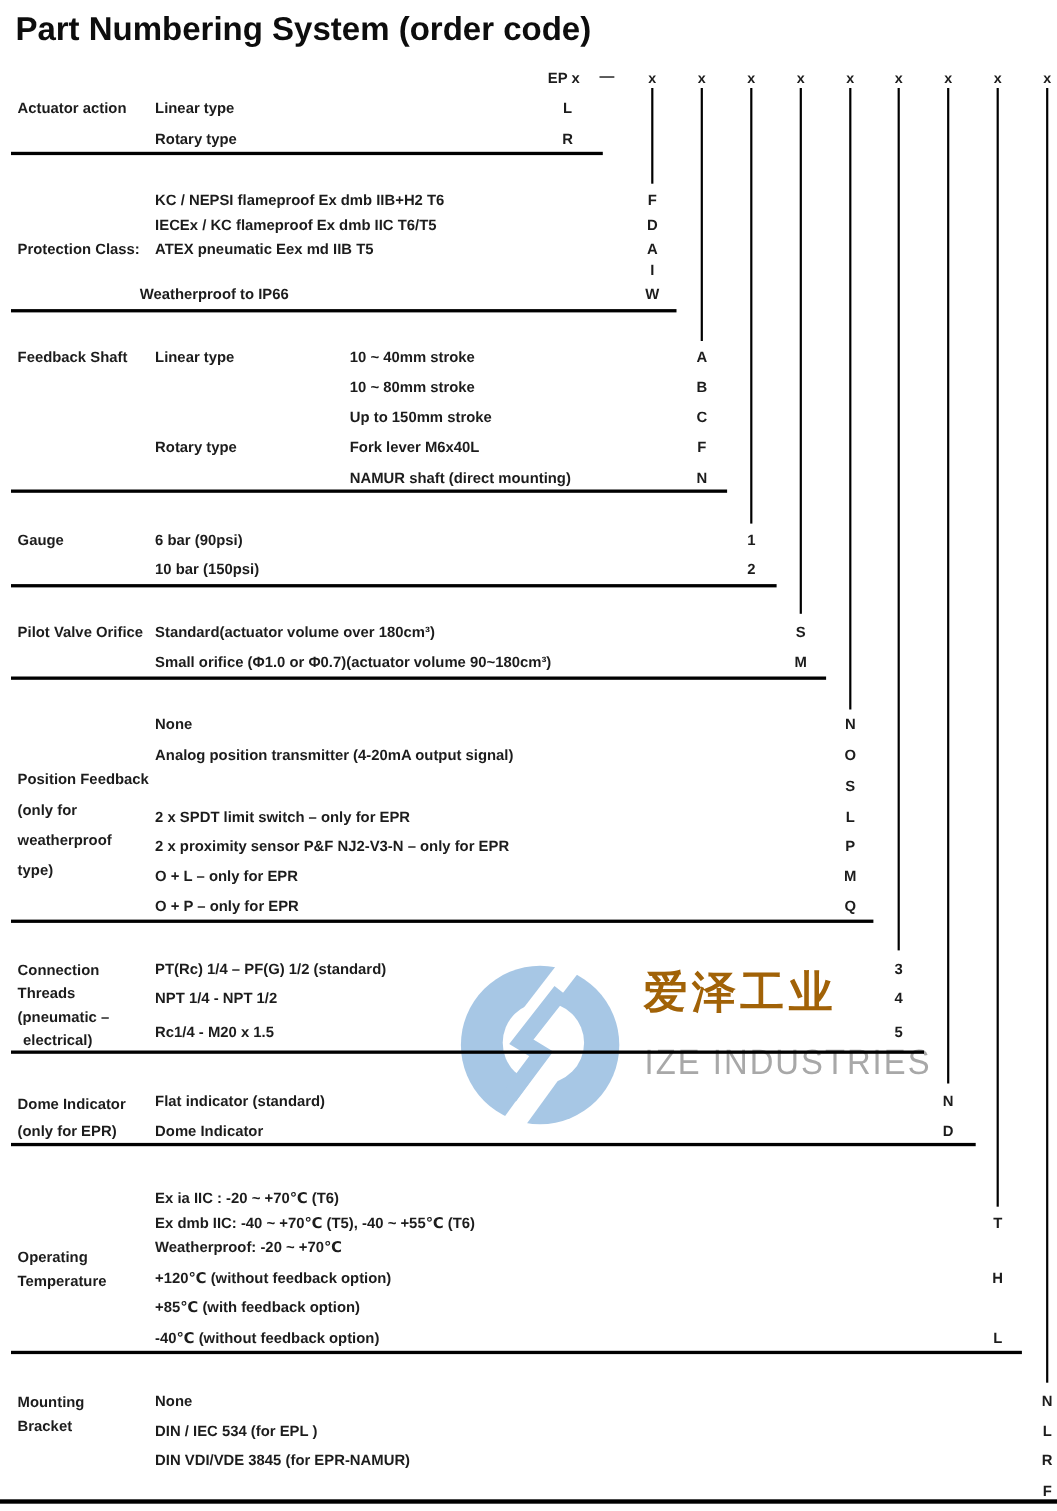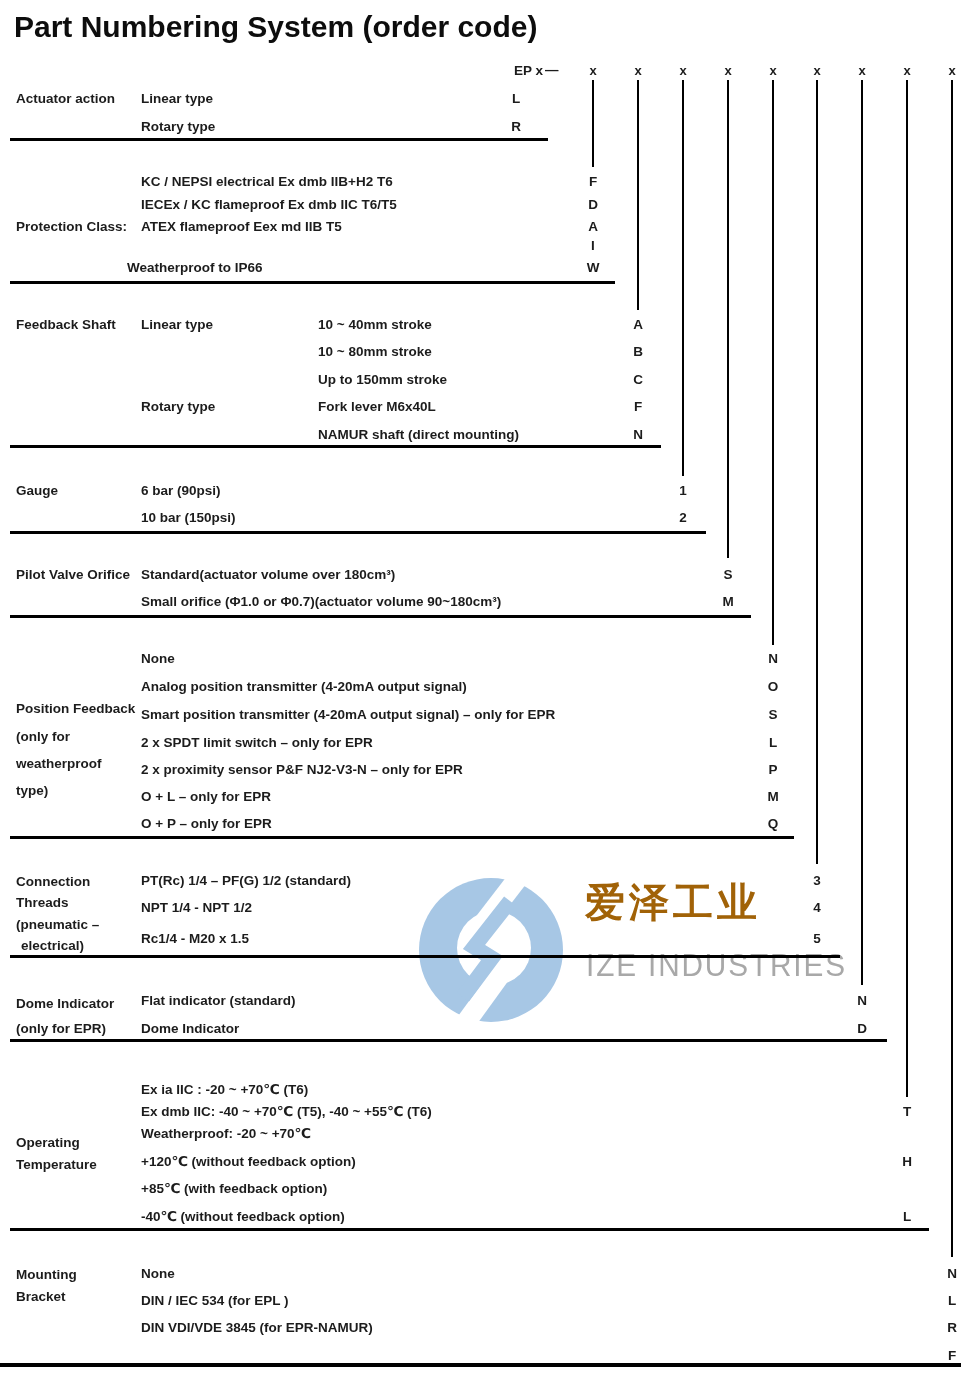--- a/index.html
+++ b/index.html
@@ -26,21 +26,21 @@
     <circle cx="76" cy="71" r="37" fill="#ffffff"></circle>
     <line x1="104" y1="-4" x2="57" y2="57" stroke="#ffffff" stroke-width="20"></line>
     <line x1="88" y1="90" x2="46" y2="148" stroke="#ffffff" stroke-width="20"></line>
     <path d="M92 24 L56 70 L74 81 L45 120" fill="none" stroke="#a7c7e5" stroke-width="15"></path>
   </svg>
   <div class="t wm wm-cn">爱泽工业</div>
   <div class="t wm wm-en">IZE INDUSTRIES</div>
 
   <div class="title">Part Numbering System (order code)</div>
 
-  <div class="t" style="left:514px;top:62px;">EP x</div>
+  <div class="t" style="left:498px;top:62px;">EP x</div>
   <div class="t" style="left:545px;top:61px;">—</div>
   <div class="hx" style="left:585px;top:62px;">x</div>
   <div class="hx" style="left:630px;top:62px;">x</div>
   <div class="hx" style="left:675px;top:62px;">x</div>
   <div class="hx" style="left:720px;top:62px;">x</div>
   <div class="hx" style="left:765px;top:62px;">x</div>
   <div class="hx" style="left:809px;top:62px;">x</div>
   <div class="hx" style="left:854px;top:62px;">x</div>
   <div class="hx" style="left:899px;top:62px;">x</div>
   <div class="hx" style="left:944px;top:62px;">x</div>
@@ -56,25 +56,25 @@
   <div class="vline" style="left:951px;top:80px;height:1177px;"></div>
 
   <div class="t" style="left:16px;top:90px;">Actuator action</div>
   <div class="t" style="left:141px;top:90px;">Linear type</div>
   <div class="code" style="left:508px;top:90px;">L</div>
   <div class="t" style="left:141px;top:118px;">Rotary type</div>
   <div class="code" style="left:508px;top:118px;">R</div>
   <div class="hline" style="left:10px;top:138px;width:538px;"></div>
 
   <div class="t" style="left:16px;top:218px;">Protection Class:</div>
-  <div class="t" style="left:141px;top:173px;">KC / NEPSI electrical Ex dmb IIB+H2 T6</div>
+  <div class="t" style="left:141px;top:173px;">KC / NEPSI flameproof Ex dmb IIB+H2 T6</div>
   <div class="code" style="left:585px;top:173px;">F</div>
   <div class="t" style="left:141px;top:196px;">IECEx / KC flameproof Ex dmb IIC T6/T5</div>
   <div class="code" style="left:585px;top:196px;">D</div>
-  <div class="t" style="left:141px;top:218px;">ATEX flameproof Eex md IIB T5</div>
+  <div class="t" style="left:141px;top:218px;">ATEX pneumatic Eex md IIB T5</div>
   <div class="code" style="left:585px;top:218px;">A</div>
   <div class="code" style="left:585px;top:237px;">I</div>
   <div class="t" style="left:127px;top:259px;">Weatherproof to IP66</div>
   <div class="code" style="left:585px;top:259px;">W</div>
   <div class="hline" style="left:10px;top:281px;width:605px;"></div>
 
   <div class="t" style="left:16px;top:316px;">Feedback Shaft</div>
   <div class="t" style="left:141px;top:316px;">Linear type</div>
   <div class="t" style="left:318px;top:316px;">10 ~ 40mm stroke</div>
   <div class="code" style="left:630px;top:316px;">A</div>
@@ -104,21 +104,20 @@
   <div class="hline" style="left:10px;top:615px;width:741px;"></div>
 
   <div class="t" style="left:16px;top:700px;">Position Feedback</div>
   <div class="t" style="left:16px;top:728px;">(only for</div>
   <div class="t" style="left:16px;top:755px;">weatherproof</div>
   <div class="t" style="left:16px;top:782px;">type)</div>
   <div class="t" style="left:141px;top:650px;">None</div>
   <div class="code" style="left:765px;top:650px;">N</div>
   <div class="t" style="left:141px;top:678px;">Analog position transmitter (4-20mA output signal)</div>
   <div class="code" style="left:765px;top:678px;">O</div>
-  <div class="t" style="left:141px;top:706px;">Smart position transmitter (4-20mA output signal) – only for EPR</div>
   <div class="code" style="left:765px;top:706px;">S</div>
   <div class="t" style="left:141px;top:734px;">2 x SPDT limit switch – only for EPR</div>
   <div class="code" style="left:765px;top:734px;">L</div>
   <div class="t" style="left:141px;top:761px;">2 x proximity sensor P&amp;F NJ2-V3-N – only for EPR</div>
   <div class="code" style="left:765px;top:761px;">P</div>
   <div class="t" style="left:141px;top:788px;">O + L – only for EPR</div>
   <div class="code" style="left:765px;top:788px;">M</div>
   <div class="t" style="left:141px;top:815px;">O + P – only for EPR</div>
   <div class="code" style="left:765px;top:815px;">Q</div>
   <div class="hline" style="left:10px;top:836px;width:784px;"></div>

